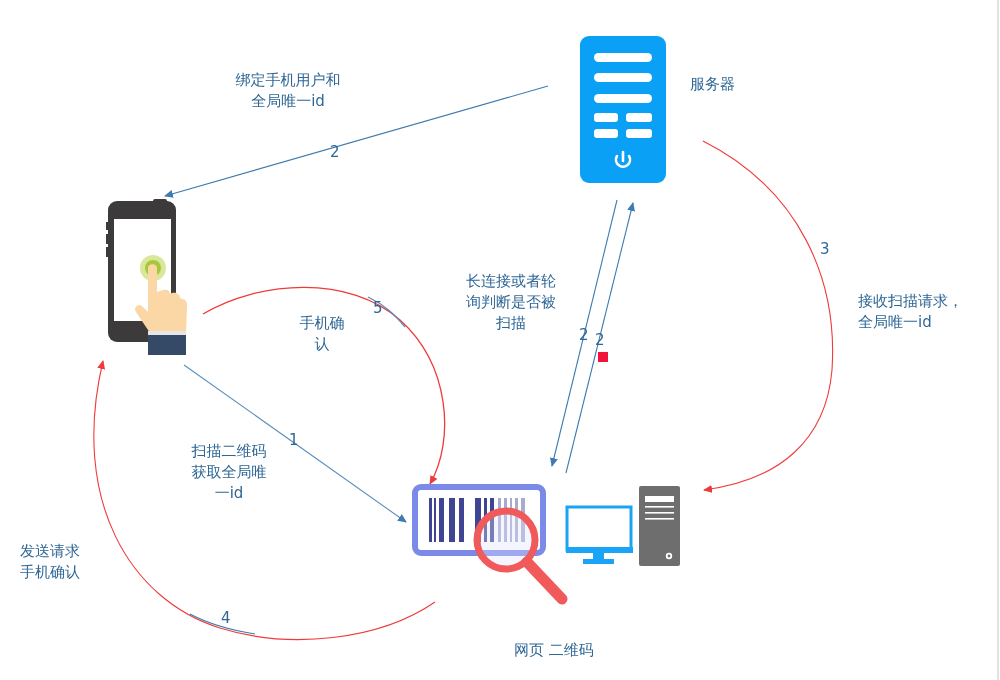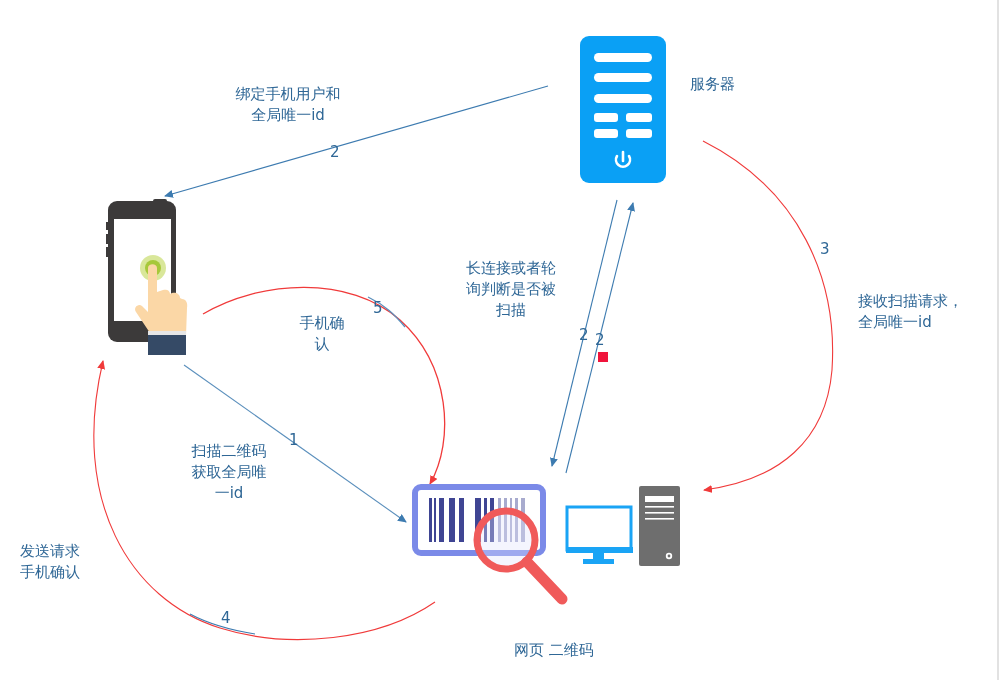--- a/index.html
+++ b/index.html
@@ -104,23 +104,23 @@
     <rect x="645" y="512" width="29" height="1.6" fill="#ffffff"></rect>
     <rect x="645" y="518" width="29" height="1.6" fill="#ffffff"></rect>
     <circle cx="669" cy="556" r="3.2" fill="#ffffff"></circle>
     <circle cx="669" cy="556" r="1.4" fill="#6e6e6e"></circle>
   </g>
 </svg>
 
 <div class="lbl" style="left:690px;top:74px;">服务器</div>
 <div class="lbl" style="left:514px;top:632px;margin-top:8px;">网页 二维码</div>
 
-<div class="lbl" style="left:224px;top:84px;width:128px;">绑定手机用户和
+<div class="lbl" style="left:224px;top:70px;width:128px;">绑定手机用户和
 全局唯一id</div>
-<div class="lbl" style="left:456px;top:258px;width:110px;">长连接或者轮
+<div class="lbl" style="left:456px;top:271px;width:110px;">长连接或者轮
 询判断是否被
 扫描</div>
 <div class="lbl" style="left:858px;top:291px;width:124px;text-align:left;">接收扫描请求，
 全局唯一id</div>
 <div class="lbl" style="left:182px;top:441px;width:94px;">扫描二维码
 获取全局唯
 一id</div>
 <div class="lbl" style="left:20px;top:541px;width:74px;text-align:left;">发送请求
 手机确认</div>
 <div class="lbl" style="left:290px;top:313px;width:64px;">手机确

